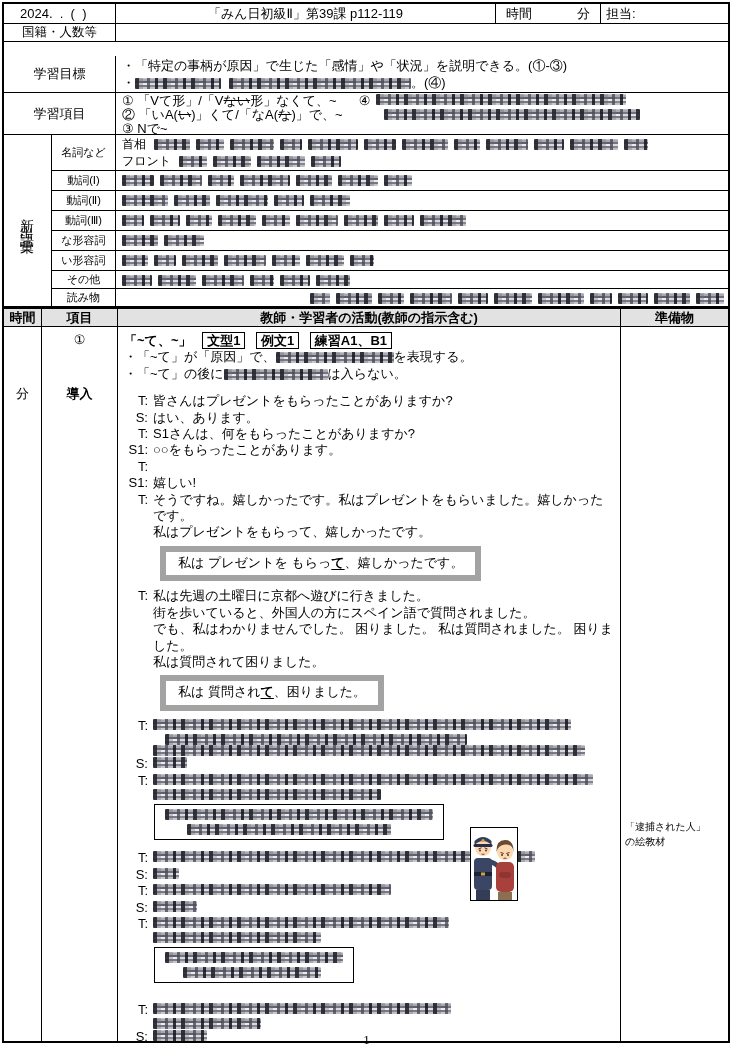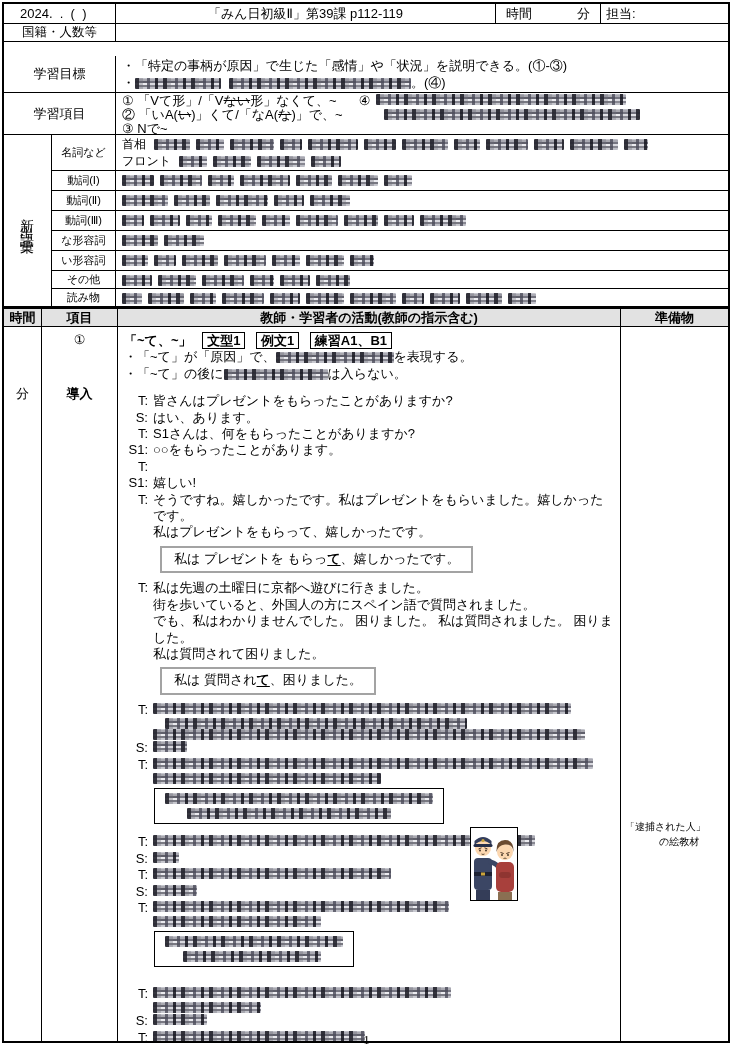--- a/index.html
+++ b/index.html
@@ -37,43 +37,43 @@
   .i4line { display:flex; align-items:flex-start; gap:6px; }
   .st { text-decoration:line-through; }
 
   
   .vocab { grid-template-columns:48px 64px 1fr; grid-template-rows:36px 20px 20px 20px 20px 20px 18px 17px; }
   .vlabel { grid-row:1 / 9; border-right:1px solid #000; display:flex; align-items:center; justify-content:center;
             writing-mode:vertical-rl; text-orientation:upright; letter-spacing:7px; font-size:14px; }
   .vcat { border-right:1px solid #000; border-bottom:1px solid #000; display:flex; align-items:center;
           justify-content:center; font-size:11px; }
   .vval { border-bottom:1px solid #000; padding:1px 4px 0 6px; font-size:12px; line-height:17px; overflow:hidden; }
-  .vocab .vcat:nth-last-of-type(2), .vocab .vval:last-of-type { border-bottom:none; }
+  .vocab .vcat:nth-last-of-type(2), .vocab .vval:last-of-type { border-bottom:none;text-align:right; }
 
   
   .ahdr { grid-template-columns:38px 76px 1fr 107px; height:20px; background:#e2e2e2;
           border-top:2px solid #000; font-size:13px; font-weight:bold; }
   .ahdr .cell { display:flex; align-items:center; justify-content:center; }
 
   
   .mainband { grid-template-columns:38px 76px 1fr 107px; height:714px; }
   .timecol { font-size:13px; text-align:center; padding-top:58px; }
   .itemcol { font-size:13px; text-align:center; padding-top:5px; }
   .itemcol .lead { margin-top:38px; font-weight:bold; }
   .actcol { position:relative; padding:5px 4px 0 6px; font-size:13px; line-height:16.4px; }
   .matcol { font-size:10px; line-height:15px; padding:492px 3px 0 4px; }
-  .matcol .l2 { margin-left:34px; }
+  .matcol .l2 { }
 
   .patt { font-weight:bold; }
   .badge { display:inline-block; border:1px solid #000; padding:0 4px; margin-left:7px; font-weight:bold; line-height:15px; }
   .dlg { display:flex; align-items:baseline; }
   .spk { flex:none; display:inline-block; min-width:24px; text-align:right; margin-right:5px; white-space:pre; }
   .sp10 { height:11px; } .sp8 { height:8px; }
 
-  .sentbox { display:inline-block; border:2px solid #a3a3a3; padding:3px 12px 4px 12px; margin:5px 0 7px 36px; }
+  .sentbox { display:inline-block; border:6px solid #a3a3a3; padding:3px 12px 4px 12px; margin:5px 0 7px 36px; }
   .u { text-decoration:underline; text-underline-offset:2px; font-weight:bold; }
 
   
   .rd { display:inline-block; height:11px; vertical-align:middle; border-radius:1px; opacity:.92;
     background-image:
       repeating-linear-gradient(90deg, rgba(25,25,35,.95) 0 4px, rgba(130,130,140,.45) 4px 8px,
         rgba(245,245,245,.15) 8px 12px, rgba(70,70,85,.85) 12px 15px, rgba(185,185,195,.4) 15px 20px,
         rgba(12,12,22,.9) 20px 23px, rgba(205,205,215,.3) 23px 28px),
       repeating-linear-gradient(0deg, #b9bac2 0 2px, #565662 2px 4px, #e9e9ee 4px 6px, #363644 6px 8px, #93939d 8px 10px); }
   .rd.tint { background-color:#7c8aa0; }

